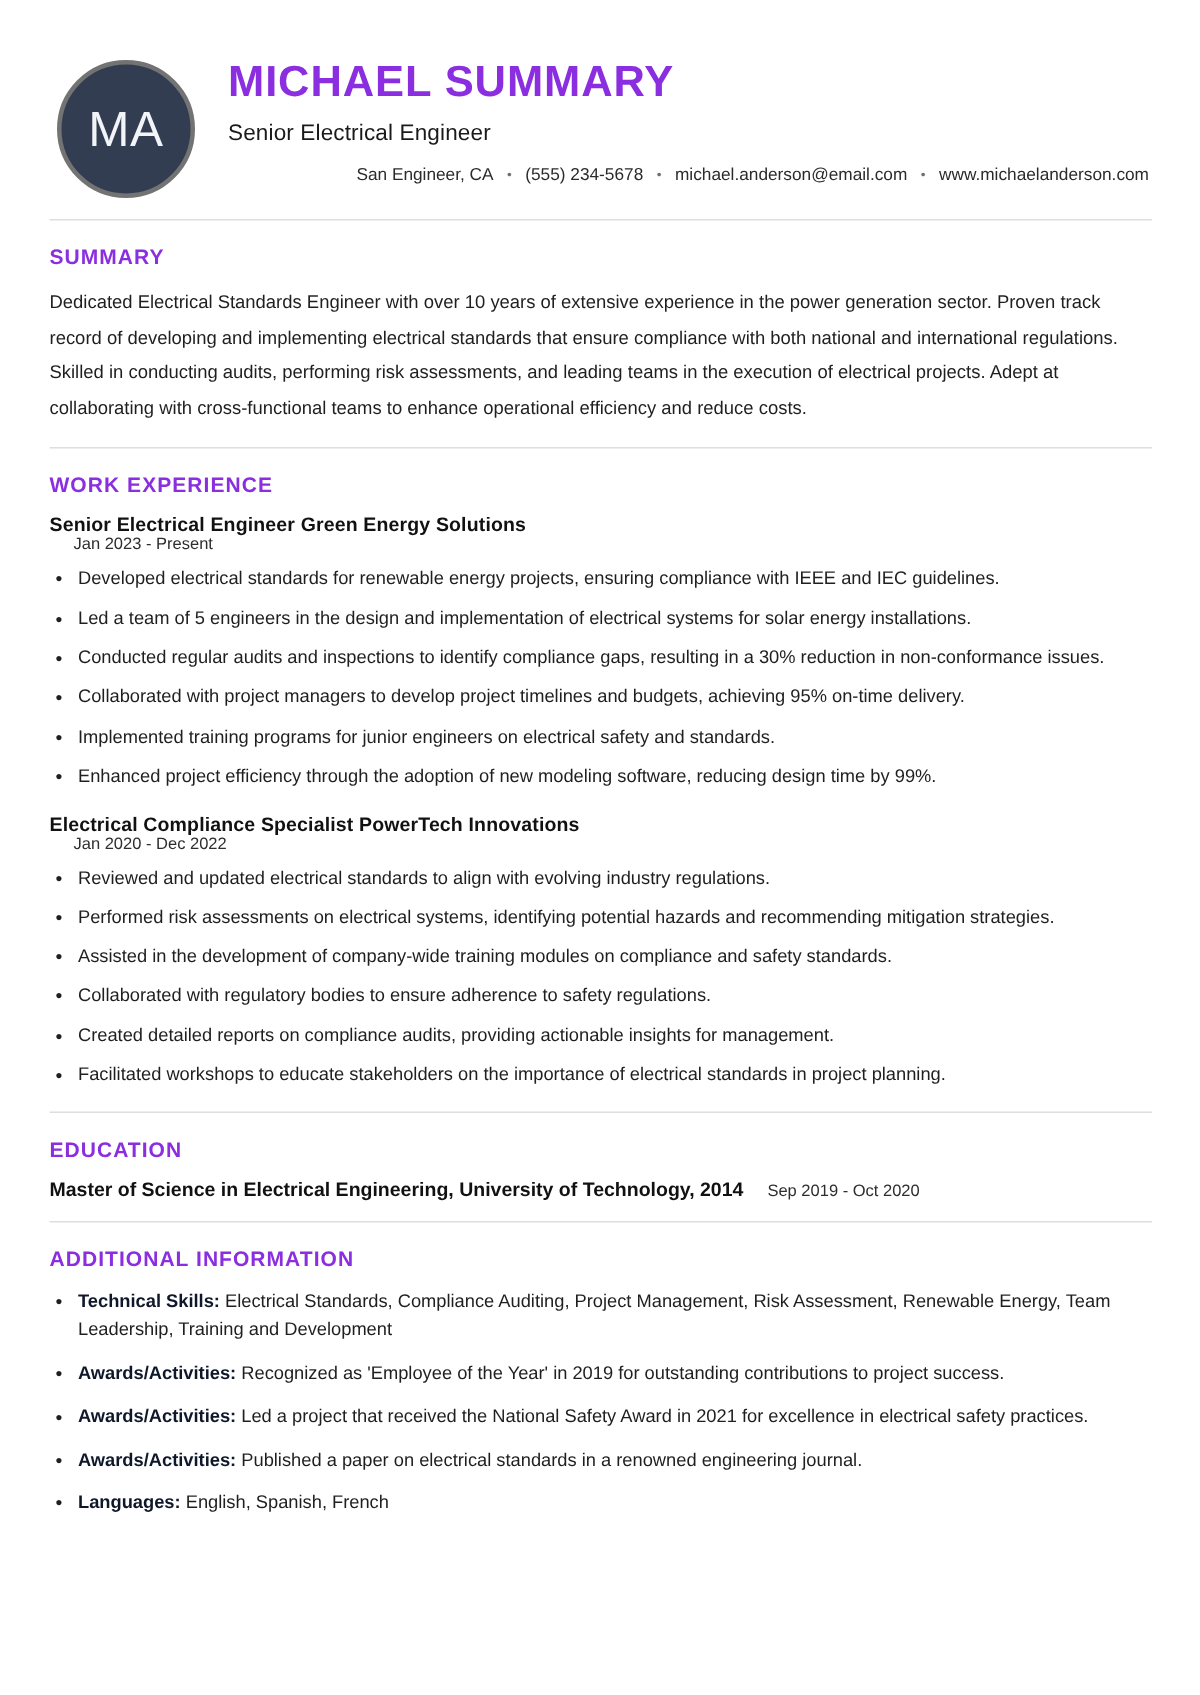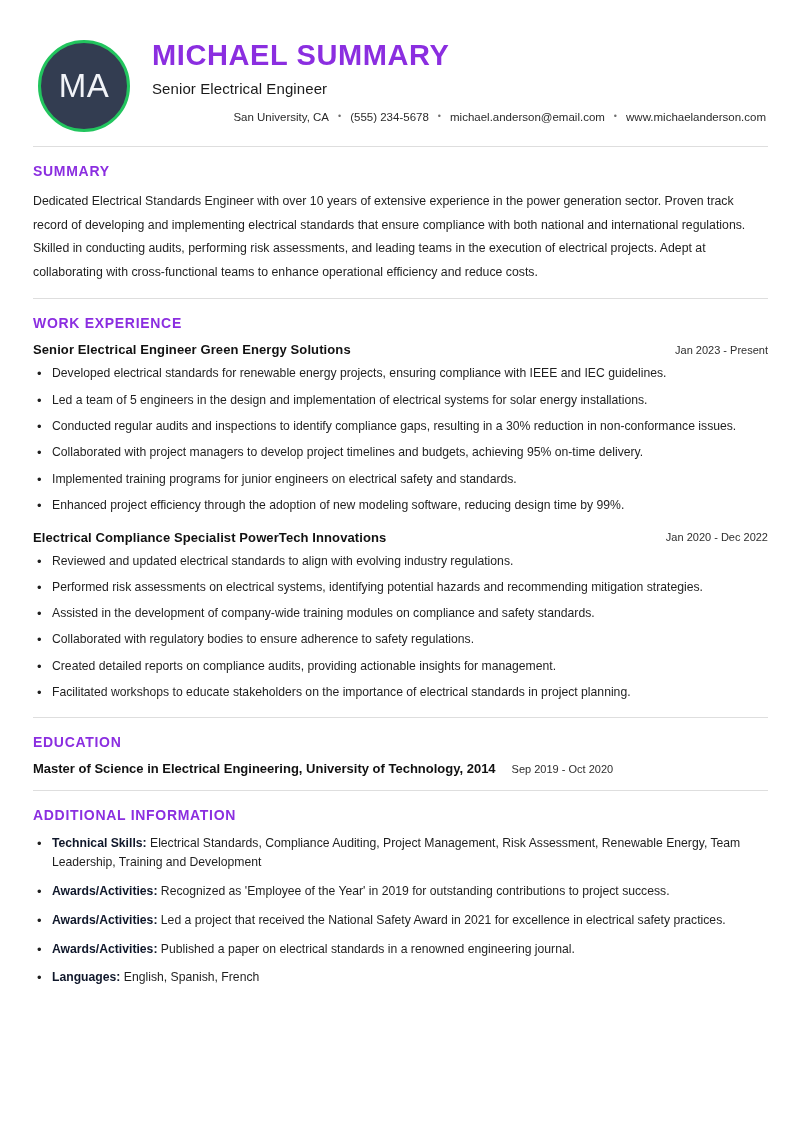--- a/index.html
+++ b/index.html
@@ -28,21 +28,21 @@
     display: flex;
     align-items: flex-start;
     padding: 38px 32px 0 38px;
   }
   .avatar {
     width: 92px;
     height: 92px;
     min-width: 92px;
     border-radius: 50%;
     background: #333d51;
-    border: 3px solid #22c55e;
+    border: 3px solid #737373;
     display: flex;
     align-items: center;
     justify-content: center;
     margin-top: 2px;
   }
   .avatar-initials {
     color: #f2f4f8;
     font-size: 33px;
     font-weight: 400;
     letter-spacing: 0.5px;
@@ -107,22 +107,23 @@
     color: #1f1f1f;
     margin: 0 0 14px 0;
     text-align: left;
   }
 
   
   .entry { margin-bottom: 4px; }
   .entry-head {
     display: flex;
     justify-content: space-between;
-    align-items: center;
+    align-items: flex-start;
     margin-bottom: 7px;
+    flex-direction: column;
   }
   .entry-heading {
     font-size: 13px;
     font-weight: bold;
     color: #111111;
     letter-spacing: 0.1px;
   }
   .entry-date {
     font-size: 11px;
     color: #2e2e2e;
@@ -197,21 +198,21 @@
 <div class="page">
 
   <div class="header">
     <div class="avatar">
       <span class="avatar-initials">MA</span>
     </div>
     <div class="header-text">
       <h1 class="full-name">MICHAEL SUMMARY</h1>
       <div class="job-title-sub">Senior Electrical Engineer</div>
       <div class="contact-row">
-        <span class="contact-item">San University, CA</span>
+        <span class="contact-item">San Engineer, CA</span>
         <span class="contact-sep">•</span>
         <span class="contact-item">(555) 234-5678</span>
         <span class="contact-sep">•</span>
         <span class="contact-item">michael.anderson@email.com</span>
         <span class="contact-sep">•</span>
         <span class="contact-item">www.michaelanderson.com</span>
       </div>
     </div>
   </div>
 

